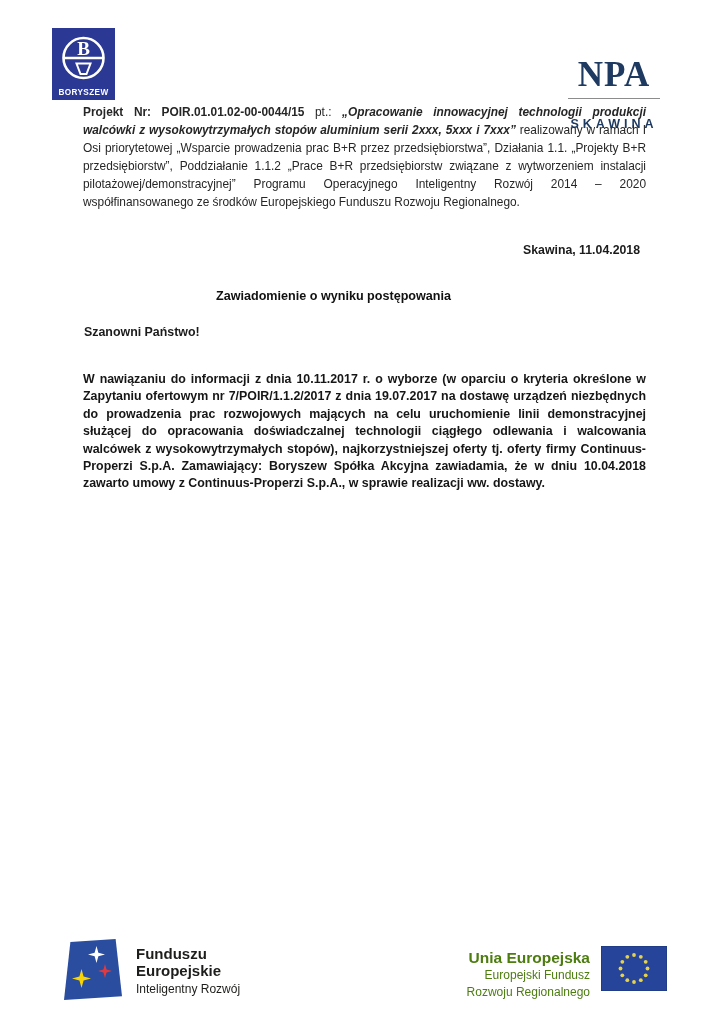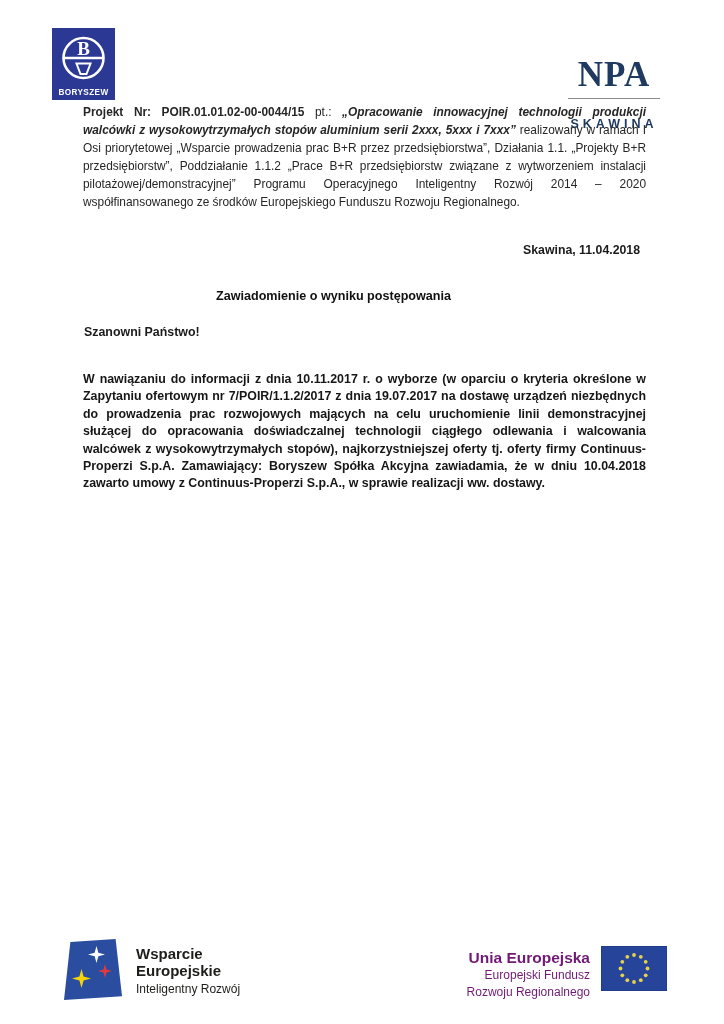--- a/index.html
+++ b/index.html
@@ -76,21 +76,21 @@
   }
   .fe-star-white  { left:24px; top:7px;  width:17px; height:17px; background:#ffffff; }
   .fe-star-yellow { left:8px;  top:30px; width:19px; height:19px; background:#f8d407; }
   .fe-star-red    { left:34px; top:25px; width:14px; height:14px; background:#e03a3e; }
   .fe-text { margin-left:14px; padding-top:7px; color:#1d1d1b; }
   .fe-title { font-size:15px; font-weight:bold; line-height:16.5px; }
   .fe-subtitle { font-size:12px; margin-top:3px; line-height:14px; }
 
   
   .footer-right { position:absolute; right:57px; top:946px; display:flex; align-items:flex-start; }
-  .eu-text { text-align:right; margin-right:11px; padding-top:3px; color:#701a75; }
+  .eu-text { text-align:right; margin-right:11px; padding-top:3px; color:#4d7c0f; }
   .eu-title { font-size:15.5px; font-weight:bold; line-height:17px; }
   .eu-subtitle { font-size:12px; line-height:14.5px; margin-top:2px;text-align:right; }
   .eu-flag { width:66px; height:45px; flex:0 0 auto; }
 </style>
 </head>
 <body>
 
 <div class="page">
 
   <div class="boryszew-logo">
@@ -122,21 +122,21 @@
 
 
   <div class="footer-left">
     <div class="fe-flag">
       <div class="fe-flag-shape"></div>
       <div class="star4 fe-star-white"></div>
       <div class="star4 fe-star-yellow"></div>
       <div class="star4 fe-star-red"></div>
     </div>
     <div class="fe-text">
-      <div class="fe-title">Wsparcie</div>
+      <div class="fe-title">Funduszu</div>
       <div class="fe-title">Europejskie</div>
       <div class="fe-subtitle">Inteligentny Rozwój</div>
     </div>
   </div>
 
   <div class="footer-right">
     <div class="eu-text">
       <div class="eu-title">Unia Europejska</div>
       <div class="eu-subtitle">Europejski Fundusz</div>
       <div class="eu-subtitle">Rozwoju Regionalnego</div>

